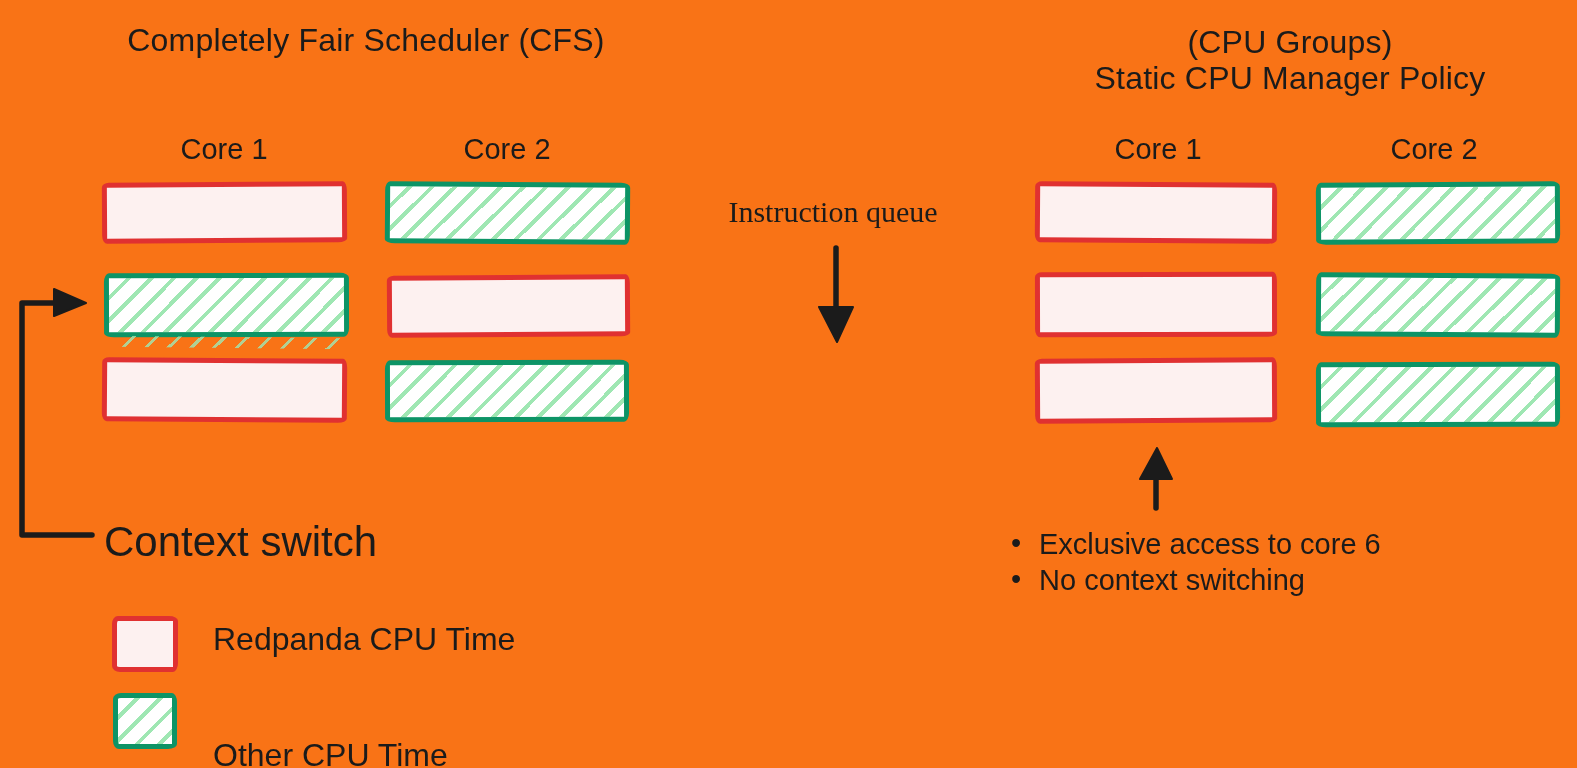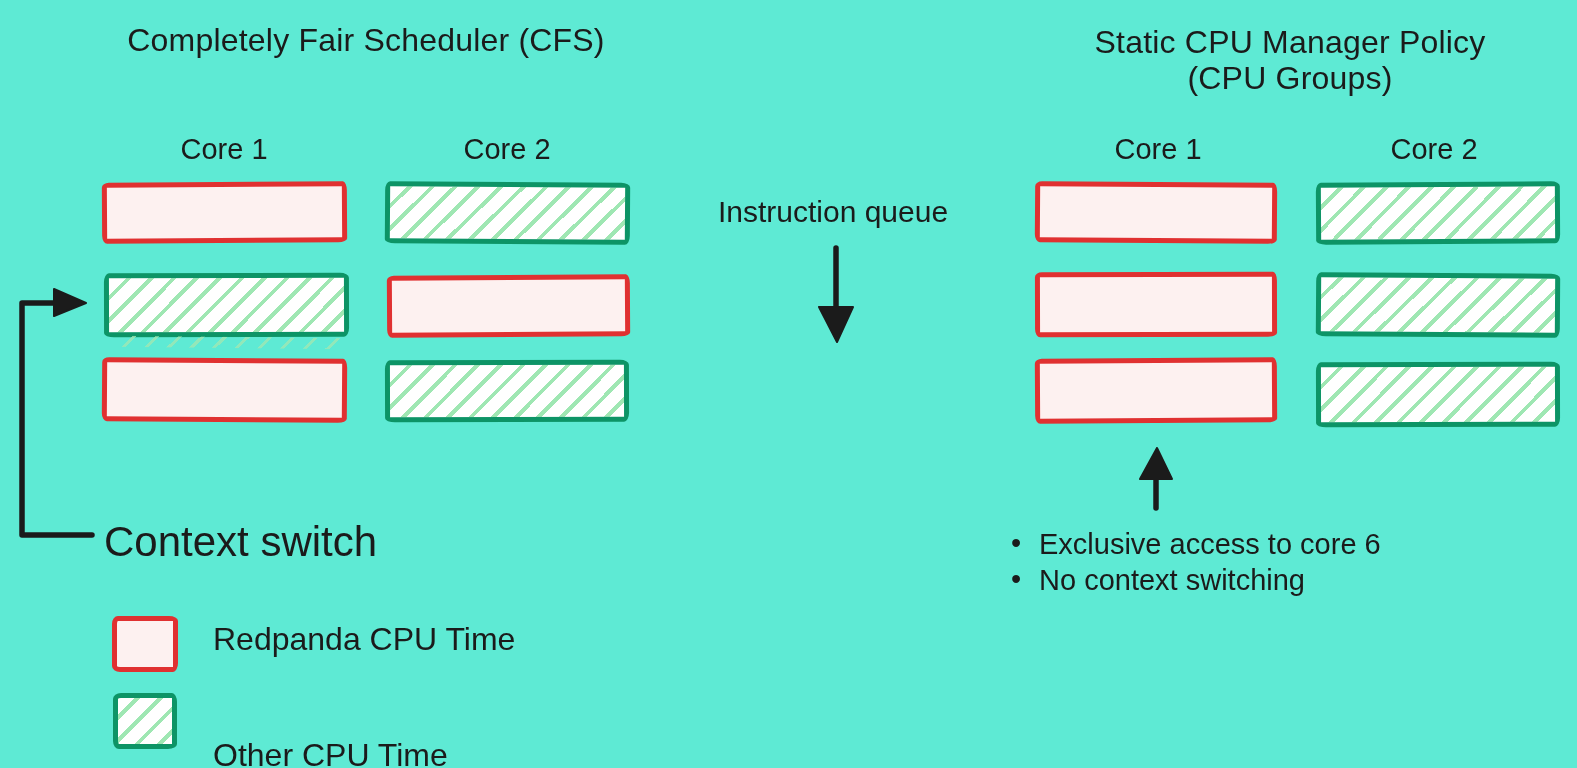--- a/index.html
+++ b/index.html
@@ -5,21 +5,21 @@
   :root{
     --redpanda-stroke:#e03131;
     --redpanda-fill:#fdf1f0;
     --other-stroke:#0d9466;
     --other-hatch:#9fe7b3;
     --text-color:#1b1b1b;
     --arrow-color:#1b1b1b;
   }
   html,body{margin:0;padding:0;background:#ffffff;}
   .canvas{
-    position:relative;width:1577px;height:768px;background:#5eead4;
+    position:relative;width:1577px;height:768px;background:#f97316;
     font-family:"Liberation Sans",sans-serif;color:var(--text-color);
     overflow:hidden;
   }
   .abs{position:absolute;}
   .panel-title{font-size:32px;line-height:36px;text-align:center;letter-spacing:.2px;}
   .core-label{font-size:29px;text-align:center;}
   .box{position:absolute;box-sizing:border-box;border:5px solid;}
   .box.redpanda{
     border-color:var(--redpanda-stroke);
     background:var(--redpanda-fill);
@@ -74,25 +74,25 @@
   <div class="box tilt3 other" style="left:385px;top:360px;width:244px;height:62px;"></div>
 
   <div class="abs context-label" style="left:104px;top:518px;">Context switch</div>
 
   <div class="box redpanda" style="left:112px;top:616px;width:66px;height:56px;border-radius:6px 9px 5px 8px/8px 5px 9px 6px;"></div>
   <div class="abs legend-label" style="left:213px;top:621px;">Redpanda CPU Time</div>
 
   <div class="box other" style="left:113px;top:693px;width:64px;height:56px;border-radius:8px 5px 9px 6px/6px 9px 5px 8px;"></div>
   <div class="abs legend-label" style="left:213px;top:737px;">Other CPU Time</div>
 
-  <div class="abs mid-label" style="left:702px;top:195px;width:262px;">Instruction queue</div>
+  <div class="abs mid-label" style="left:702px;top:195px;width:262px;font-family:Liberation Serif, serif;">Instruction queue</div>
 
   <div class="abs panel-title" style="left:1060px;top:24px;width:460px;">
+    <div>(CPU Groups)</div>
     <div>Static CPU Manager Policy</div>
-    <div>(CPU Groups)</div>
   </div>
 
   <div class="abs core-label" style="left:1083px;top:133px;width:150px;">Core 1</div>
   <div class="abs core-label" style="left:1359px;top:133px;width:150px;">Core 2</div>
 
   <div class="box tilt2 redpanda" style="left:1035px;top:182px;width:242px;height:61px;"></div>
   <div class="box tilt1 other" style="left:1316px;top:182px;width:244px;height:62px;"></div>
 
   <div class="box tilt3 redpanda" style="left:1035px;top:272px;width:242px;height:65px;"></div>
   <div class="box tilt2 other" style="left:1316px;top:273px;width:244px;height:64px;"></div>

